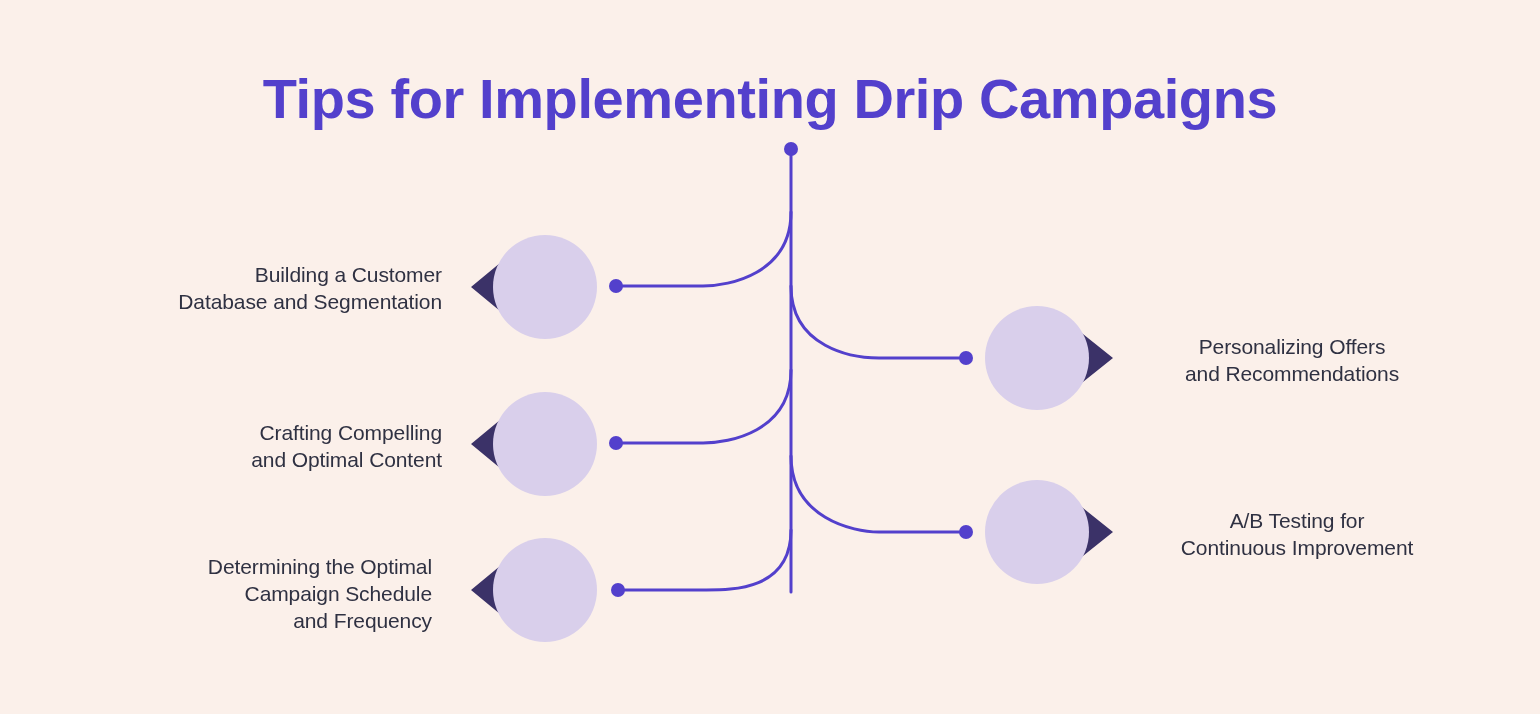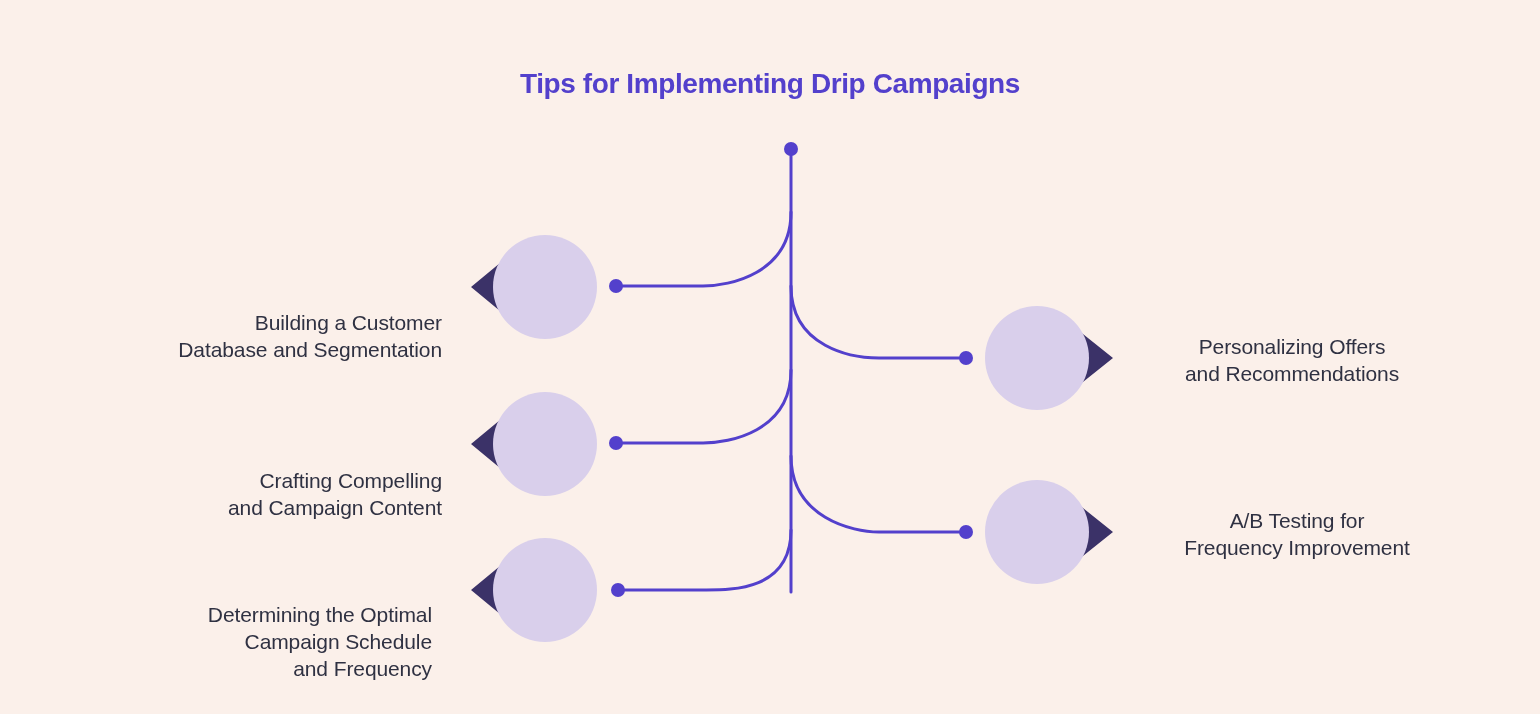--- a/index.html
+++ b/index.html
@@ -18,21 +18,21 @@
     position: relative;
     width: 1540px;
     height: 714px;
   }
   .title {
     position: absolute;
     left: 0;
     top: 68px;
     width: 1540px;
     text-align: center;
-    font-size: 28px;
+    font-size: 56px;
     font-weight: 700;
     color: #5340CC;
     letter-spacing: -0.4px;
     line-height: 1.12;
   }
   svg.diagram {
     position: absolute;
     left: 0;
     top: 0;
     width: 1540px;
@@ -43,21 +43,20 @@
     position: absolute;
     font-size: 21px;
     line-height: 1.28;
     color: #2F3142;
     font-weight: 500;
     letter-spacing: -0.1px;
     white-space: pre-line;
   }
   .label-left {
     text-align: right;
-    margin-top: 48px;
   }
   .label-right {
     text-align: center;
   }
 </style>
 </head>
 <body>
 
 <div id="canvas">
 
@@ -111,25 +110,25 @@
     <g id="dots-right">
         <circle cx="966" cy="358" r="7" fill="#5340CC"></circle>
         <circle cx="966" cy="532" r="7" fill="#5340CC"></circle>
       </g>
   </svg>
 
   <div id="labels-left">
       <div class="node-label label-left" style="left: 132px; top: 262px; width: 310px; color: rgb(47, 49, 66);">Building a Customer
 Database and Segmentation</div>
       <div class="node-label label-left" style="left: 152px; top: 420px; width: 290px; color: rgb(47, 49, 66);">Crafting Compelling
-and Campaign Content</div>
+and Optimal Content</div>
       <div class="node-label label-left" style="left: 132px; top: 554px; width: 300px; color: rgb(47, 49, 66);">Determining the Optimal
 Campaign Schedule
 and Frequency</div>
     </div>
   <div id="labels-right">
       <div class="node-label label-right" style="left: 1132px; top: 334px; width: 320px; color: rgb(47, 49, 66);">Personalizing Offers
 and Recommendations</div>
       <div class="node-label label-right" style="left: 1132px; top: 508px; width: 330px; color: rgb(47, 49, 66);">A/B Testing for
-Frequency Improvement</div>
+Continuous Improvement</div>
     </div>
 
 </div>
 
 </body></html>

